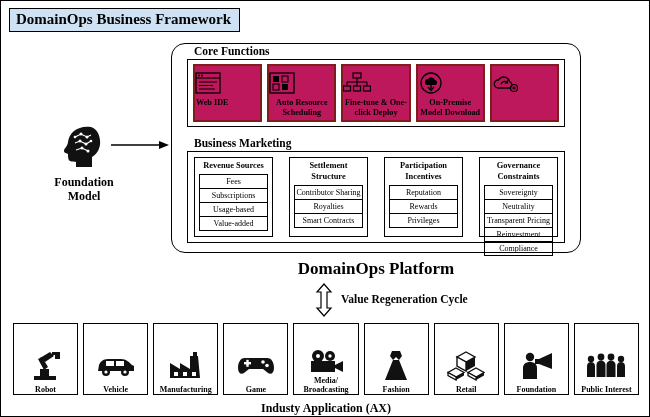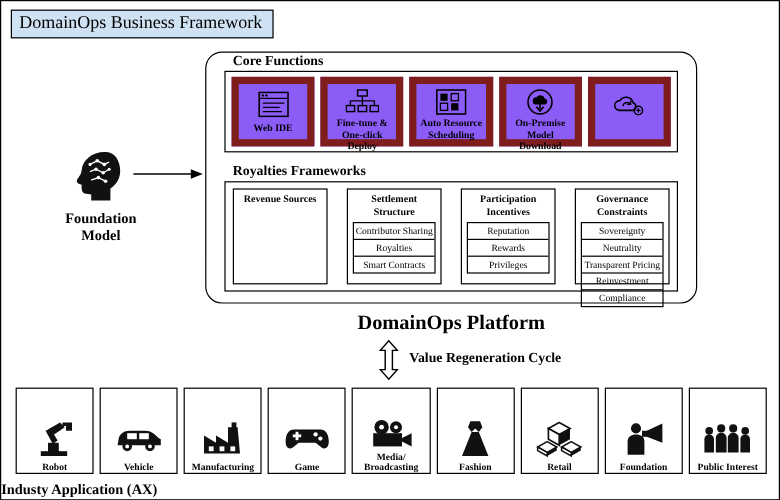--- a/index.html
+++ b/index.html
@@ -23,21 +23,21 @@
   }
 
   
   .title-box {
     position: absolute;
     left: 8px;
     top: 7px;
     background: #cfe2f3;
     border: 1px solid #000;
     padding: 2px 8px 3px 6px;
-    font-weight: normal;
+    font-weight: bold;
     font-size: 15px;
     line-height: 17px;
     letter-spacing: 0px;
     white-space: nowrap;
   }
 
   
   .foundation {
     position: absolute;
     left: 28px;
@@ -105,28 +105,28 @@
     border: 1px solid #000;
     box-sizing: border-box;
     display: flex;
     align-items: stretch;
     justify-content: space-between;
     padding: 4px 5px;
     gap: 5px;
   }
   .core-item {
     flex: 1 1 0;
-    border: 6px solid #7f1d1d;
+    border: 2px solid #7f1d1d;
     box-sizing: border-box;
     display: flex;
     flex-direction: column;
-    align-items: center;
+    align-items: flex-start;
     justify-content: flex-start;
     padding-top: 4px;
-    background: #8b5cf6;
+    background: #be185d;
   }
   .core-icon {
     height: 26px;
     display: flex;
     align-items: center;
     justify-content: center;
   }
   .core-label {
     font-size: 8.2px;
     line-height: 9.5px;
@@ -232,21 +232,21 @@
     line-height: 9px;
     font-weight: bold;
     text-align: center;
     padding: 0 1px;
   }
   .industry-caption {
     position: absolute;
     left: 0;
     top: 400px;
     width: 650px;
-    text-align: left;
+    text-align: center;
     font-weight: bold;
     font-size: 12px;
   }
 </style>
 </head>
 <body>
 
 <div id="root">
 
   <div class="title-box">DomainOps Business Framework</div>
@@ -295,49 +295,49 @@
             <circle cx="7" cy="3.5" r="1" fill="#000"></circle>
           <line x1="4" y1="10" x2="22" y2="10" stroke="#000" stroke-width="1"></line>
           <line x1="4" y1="13.5" x2="18" y2="13.5" stroke="#000" stroke-width="1"></line>
           <line x1="4" y1="17" x2="20" y2="17" stroke="#000" stroke-width="1"></line>
         </svg>
       </div>
       <div class="core-label">Web IDE</div>
     </div>
     <div class="core-item">
       <div class="core-icon">
+        <svg width="26" height="22" viewBox="0 0 26 22">
+          <rect x="1" y="1" width="24" height="20" fill="none" stroke="#000" stroke-width="1.3"></rect>
+          <rect x="4" y="4" width="6" height="6" fill="#000"></rect>
+          <rect x="13" y="4" width="6" height="6" fill="none" stroke="#000" stroke-width="1.1"></rect>
+          <rect x="4" y="12" width="6" height="6" fill="none" stroke="#000" stroke-width="1.1"></rect>
+          <rect x="13" y="12" width="6" height="6" fill="#000"></rect>
+        </svg>
+      </div>
+      <div class="core-label">Auto Resource Scheduling</div>
+    </div>
+    <div class="core-item">
+      <div class="core-icon">
         <svg width="28" height="22" viewBox="0 0 28 22">
           <rect x="10" y="1" width="8" height="5" fill="none" stroke="#000" stroke-width="1.2"></rect>
           <line x1="14" y1="6" x2="14" y2="10" stroke="#000" stroke-width="1.1"></line>
           <line x1="4" y1="10" x2="24" y2="10" stroke="#000" stroke-width="1.1"></line>
           <line x1="4" y1="10" x2="4" y2="14" stroke="#000" stroke-width="1.1"></line>
           <line x1="14" y1="10" x2="14" y2="14" stroke="#000" stroke-width="1.1"></line>
           <line x1="24" y1="10" x2="24" y2="14" stroke="#000" stroke-width="1.1"></line>
           <rect x="0.5" y="14" width="7" height="5" fill="none" stroke="#000" stroke-width="1.2"></rect>
           <rect x="10.5" y="14" width="7" height="5" fill="none" stroke="#000" stroke-width="1.2"></rect>
           <rect x="20.5" y="14" width="7" height="5" fill="none" stroke="#000" stroke-width="1.2"></rect>
         </svg>
       </div>
       <div class="core-label">Fine-tune &amp; One-click Deploy</div>
     </div>
     <div class="core-item">
       <div class="core-icon">
         <svg width="26" height="22" viewBox="0 0 26 22">
-          <rect x="1" y="1" width="24" height="20" fill="none" stroke="#000" stroke-width="1.3"></rect>
-          <rect x="4" y="4" width="6" height="6" fill="#000"></rect>
-          <rect x="13" y="4" width="6" height="6" fill="none" stroke="#000" stroke-width="1.1"></rect>
-          <rect x="4" y="12" width="6" height="6" fill="none" stroke="#000" stroke-width="1.1"></rect>
-          <rect x="13" y="12" width="6" height="6" fill="#000"></rect>
-        </svg>
-      </div>
-      <div class="core-label">Auto Resource Scheduling</div>
-    </div>
-    <div class="core-item">
-      <div class="core-icon">
-        <svg width="26" height="22" viewBox="0 0 26 22">
           <circle cx="13" cy="11" r="10" fill="none" stroke="#000" stroke-width="1.3"></circle>
           <path d="M7 10 a3 3 0 0 1 3-3 a4 4 0 0 1 7 1 a2.6 2.6 0 0 1 0.3 5 L9 13 a2.6 2.6 0 0 1 -2 -3 Z" fill="#000"></path>
           <line x1="13" y1="12" x2="13" y2="17" stroke="#000" stroke-width="1.4"></line>
           <path d="M10 15 L13 18.5 L16 15" fill="none" stroke="#000" stroke-width="1.4"></path>
         </svg>
       </div>
       <div class="core-label">On-Premise Model Download</div>
     </div>
     <div class="core-item">
       <div class="core-icon">
@@ -346,25 +346,31 @@
           <path d="M9 12.5 a3.5 3.5 0 0 1 6 -2" fill="none" stroke="#000" stroke-width="1.2"></path>
           <path d="M15.5 8 L15.5 11 L12.5 11" fill="none" stroke="#000" stroke-width="1.2"></path>
           <circle cx="22" cy="16" r="3.5" fill="none" stroke="#000" stroke-width="1.2"></circle>
           <line x1="22" y1="14.2" x2="22" y2="17.8" stroke="#000" stroke-width="1.1"></line>
           <line x1="20.2" y1="16" x2="23.8" y2="16" stroke="#000" stroke-width="1.1"></line>
         </svg>
       </div>
     </div>
   </div>
 
-  <div class="section-label" style="left:193px; top:136px;">Royalties Frameworks</div>
+  <div class="section-label" style="left:193px; top:136px;">Business Marketing</div>
 
   <div class="bf-box">
     <div class="bf-col">
       <div class="bf-col-title">Revenue Sources</div>
+      <div class="bf-items">
+        <div class="bf-item">Fees</div>
+        <div class="bf-item">Subscriptions</div>
+        <div class="bf-item">Usage-based</div>
+        <div class="bf-item">Value-added</div>
+      </div>
     </div>
     <div class="bf-col">
       <div class="bf-col-title">Settlement Structure</div>
       <div class="bf-items">
         <div class="bf-item">Contributor Sharing</div>
         <div class="bf-item">Royalties</div>
         <div class="bf-item">Smart Contracts</div>
       </div>
     </div>
     <div class="bf-col">

